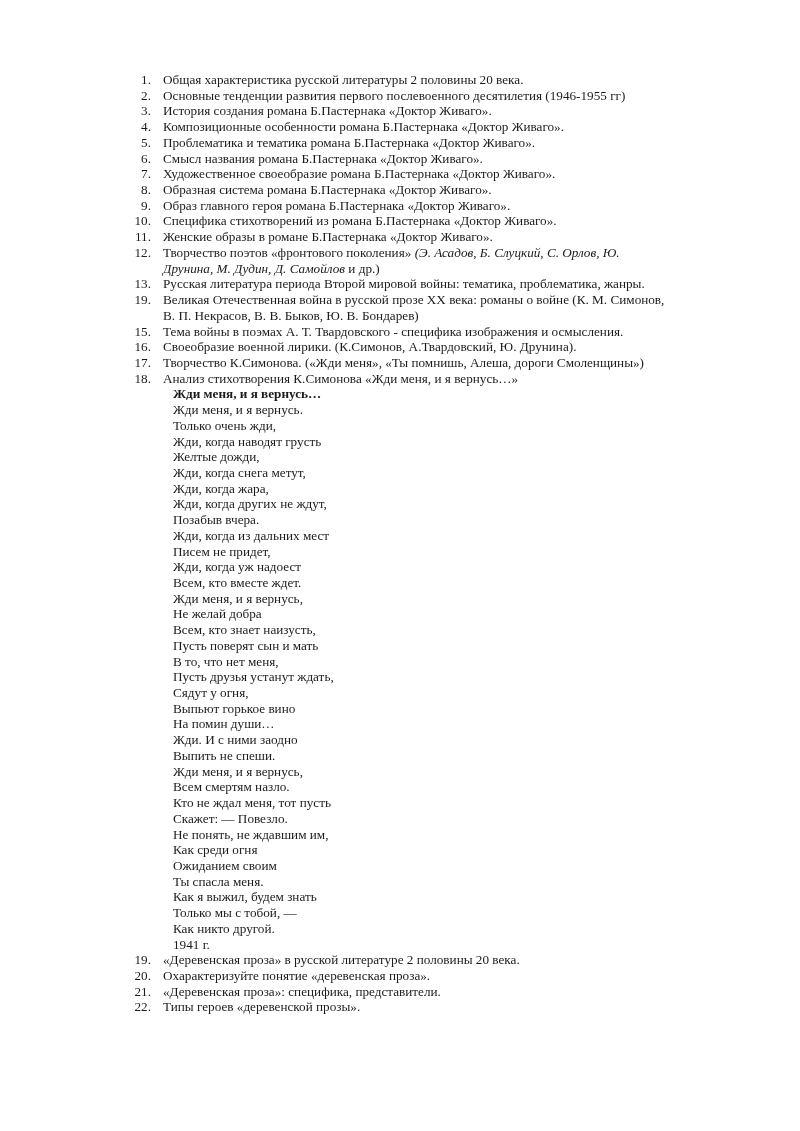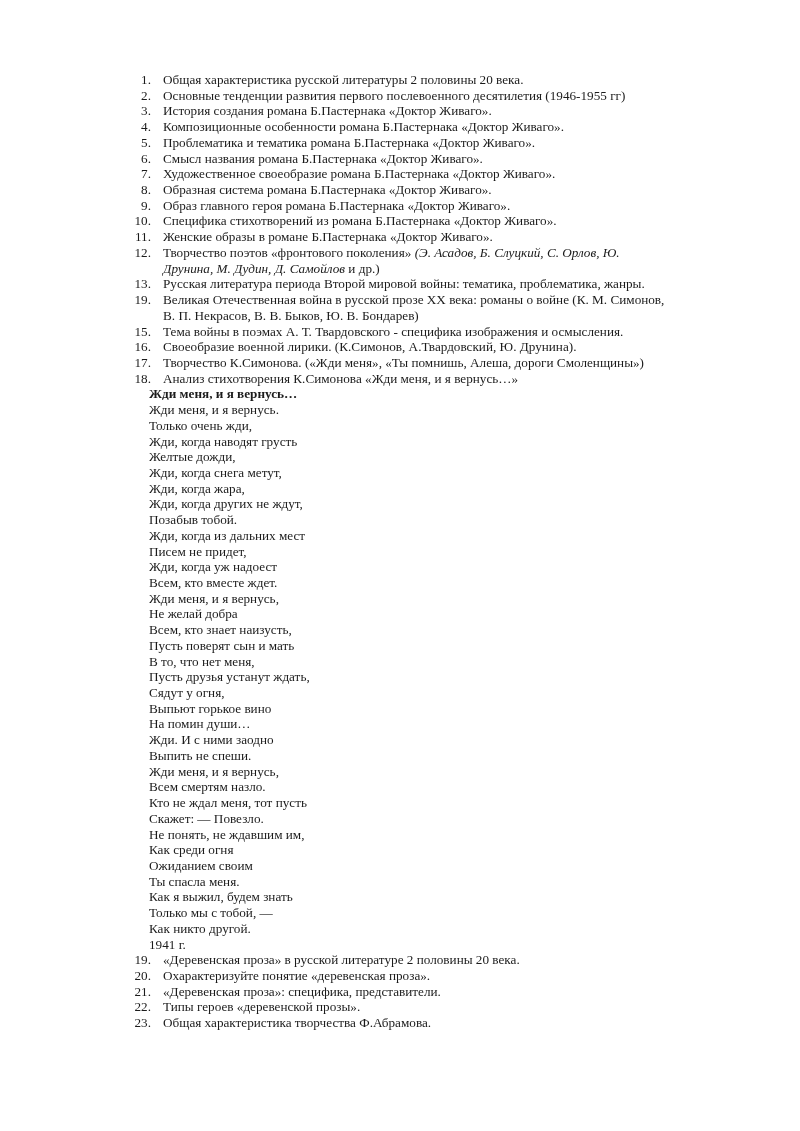--- a/index.html
+++ b/index.html
@@ -5,21 +5,21 @@
   html,body{margin:0;padding:0}
   body{
     width:800px;height:1131px;background:#ffffff;color:#1b1b1b;
     font-family:"Liberation Serif", serif;
     font-size:13.2px;line-height:15.72px;
   }
   .page{box-sizing:border-box;width:800px;height:1131px;padding:72px 132px 0 123px;overflow:hidden;background:#ffffff}
   .list-item{position:relative;padding-left:40px}
   .list-item .num{position:absolute;left:0;top:0;width:28px;text-align:right}
   .italic{font-style:italic}
-  .poem{margin-left:26px}
+  .poem{margin-left:50px}
   .poem-title{font-weight:bold}
 </style>
 </head>
 <body>
 
 <div class="page">
 
   <div class="list-item">
     <span class="num">1.</span><span>Общая характеристика русской литературы 2 половины 20 века.</span>
   </div>
@@ -78,21 +78,21 @@
   <div class="poem">
     <div class="poem-title">Жди меня, и я вернусь…</div>
     <div>
         <div class="poem-line">Жди меня, и я вернусь.</div>
         <div class="poem-line">Только очень жди,</div>
         <div class="poem-line">Жди, когда наводят грусть</div>
         <div class="poem-line">Желтые дожди,</div>
         <div class="poem-line">Жди, когда снега метут,</div>
         <div class="poem-line">Жди, когда жара,</div>
         <div class="poem-line">Жди, когда других не ждут,</div>
-        <div class="poem-line">Позабыв тобой.</div>
+        <div class="poem-line">Позабыв вчера.</div>
         <div class="poem-line">Жди, когда из дальних мест</div>
         <div class="poem-line">Писем не придет,</div>
         <div class="poem-line">Жди, когда уж надоест</div>
         <div class="poem-line">Всем, кто вместе ждет.</div>
         <div class="poem-line">Жди меня, и я вернусь,</div>
         <div class="poem-line">Не желай добра</div>
         <div class="poem-line">Всем, кто знает наизусть,</div>
         <div class="poem-line">Пусть поверят сын и мать</div>
         <div class="poem-line">В то, что нет меня,</div>
         <div class="poem-line">Пусть друзья устанут ждать,</div>
@@ -121,17 +121,14 @@
   </div>
   <div class="list-item">
     <span class="num">20.</span><span>Охарактеризуйте понятие «деревенская проза».</span>
   </div>
   <div class="list-item">
     <span class="num">21.</span><span>«Деревенская проза»: специфика, представители.</span>
   </div>
   <div class="list-item">
     <span class="num">22.</span><span>Типы героев «деревенской прозы».</span>
   </div>
-  <div class="list-item">
-    <span class="num">23.</span><span>Общая характеристика творчества Ф.Абрамова.</span>
-  </div>
 
 </div>
 
 </body></html>

